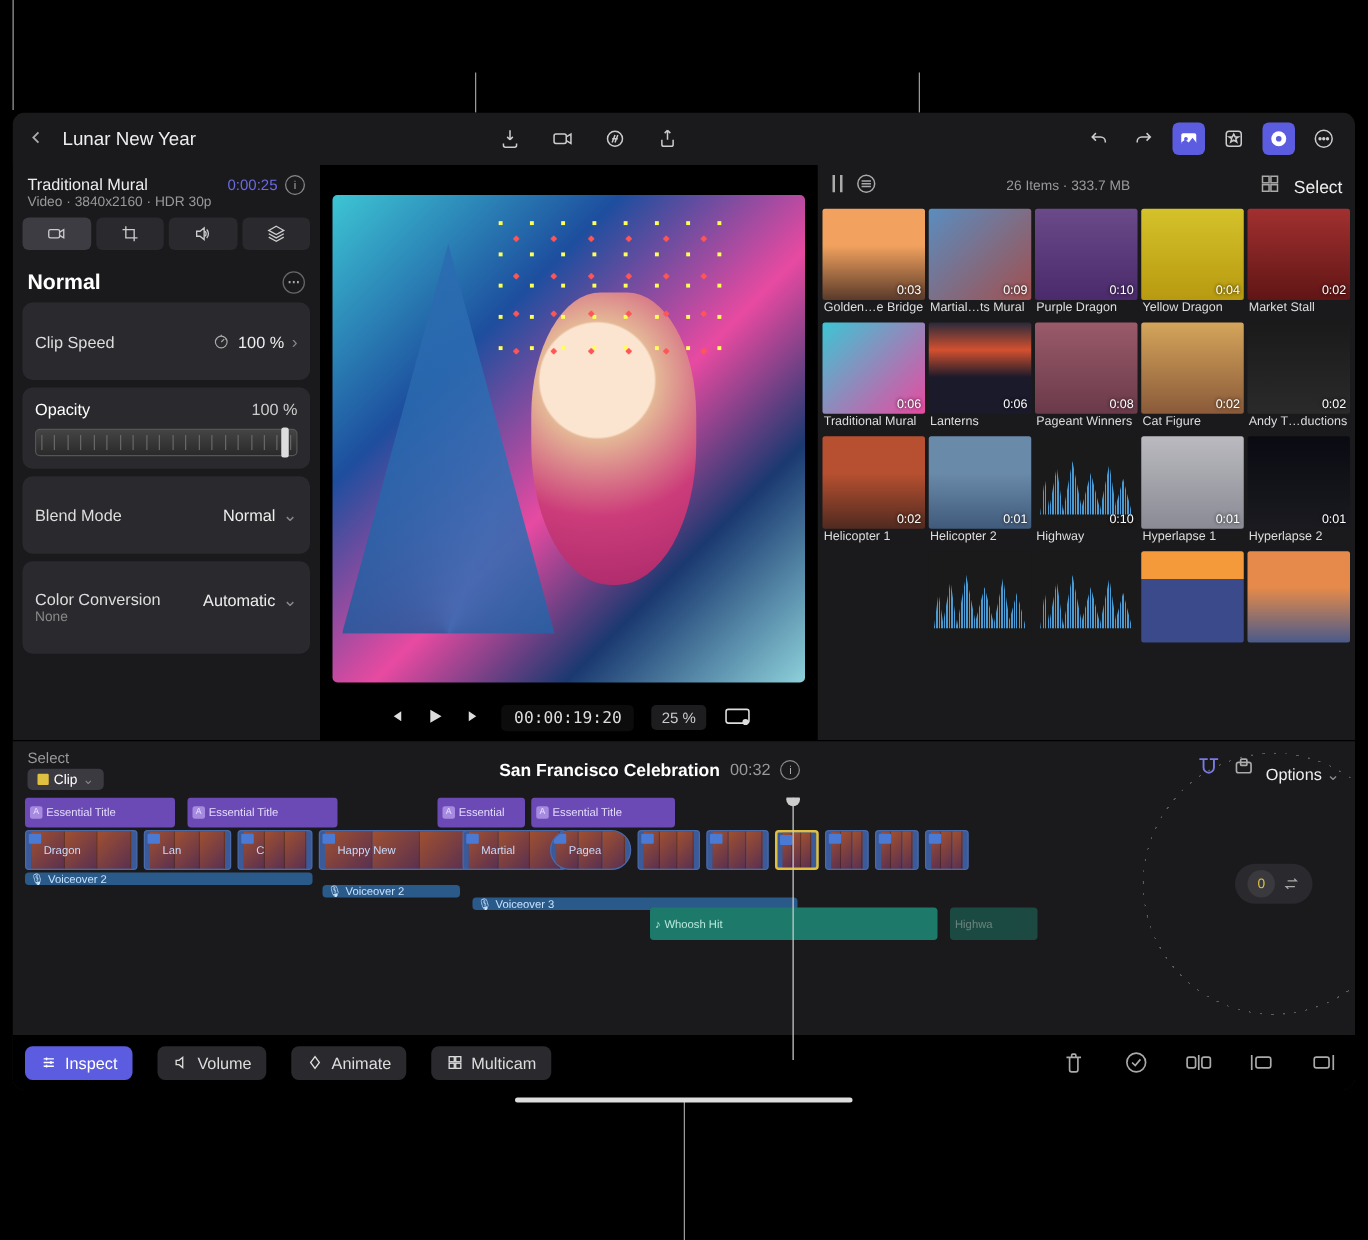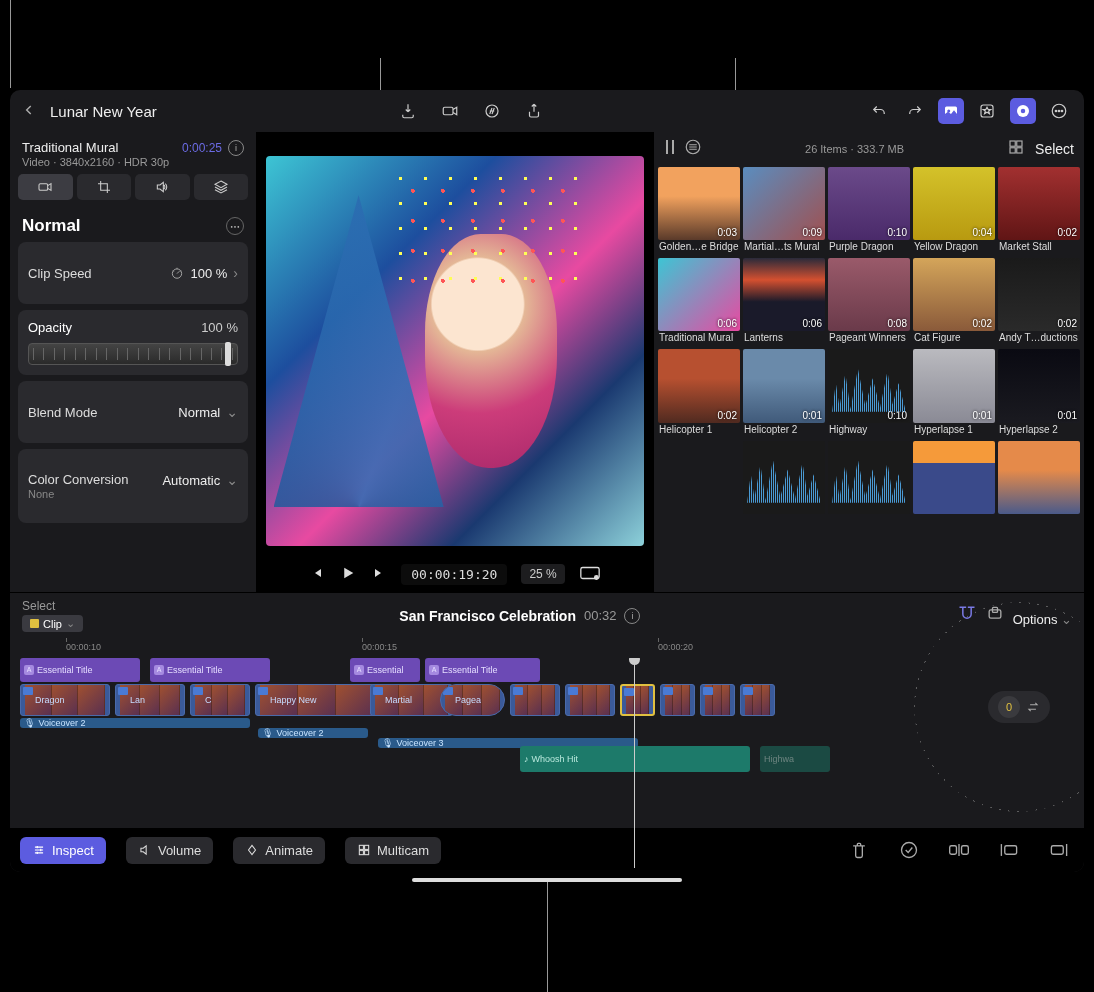--- a/index.html
+++ b/index.html
@@ -557,25 +557,20 @@
               <path d="M7 4v8a5 5 0 0010 0V4M7 4H3m4 0h4m6 0h4m-4 0h-4"></path>
             </svg></span>
         <span style="color:#aaa"><svg width="20" height="20" viewBox="0 0 24 24" fill="none" stroke="currentColor" stroke-width="1.6">
               <rect x="5" y="7" width="14" height="10" rx="2"></rect>
               <rect x="9" y="4" width="6" height="6" rx="1"></rect>
             </svg></span>
         <span class="opts"><span>Options</span> <span style="color:#888">⌄</span></span>
       </div>
     </div>
 
-    <div class="tl-ruler">
-      <span class="tl-tick" style="left:56px">00:00:10</span>
-      <span class="tl-tick" style="left:352px">00:00:15</span>
-      <span class="tl-tick" style="left:648px">00:00:20</span>
-    </div>
 
     <div class="tl-tracks">
       <div class="playhead" style="left:624px"></div>
 
       <div class="tl-row">
         <div class="clip title-clip" style="left:0;width:120px">
             <span class="ic">A</span>
             <span>Essential Title</span>
           </div>
         <div class="clip title-clip" style="left:130px;width:120px">

